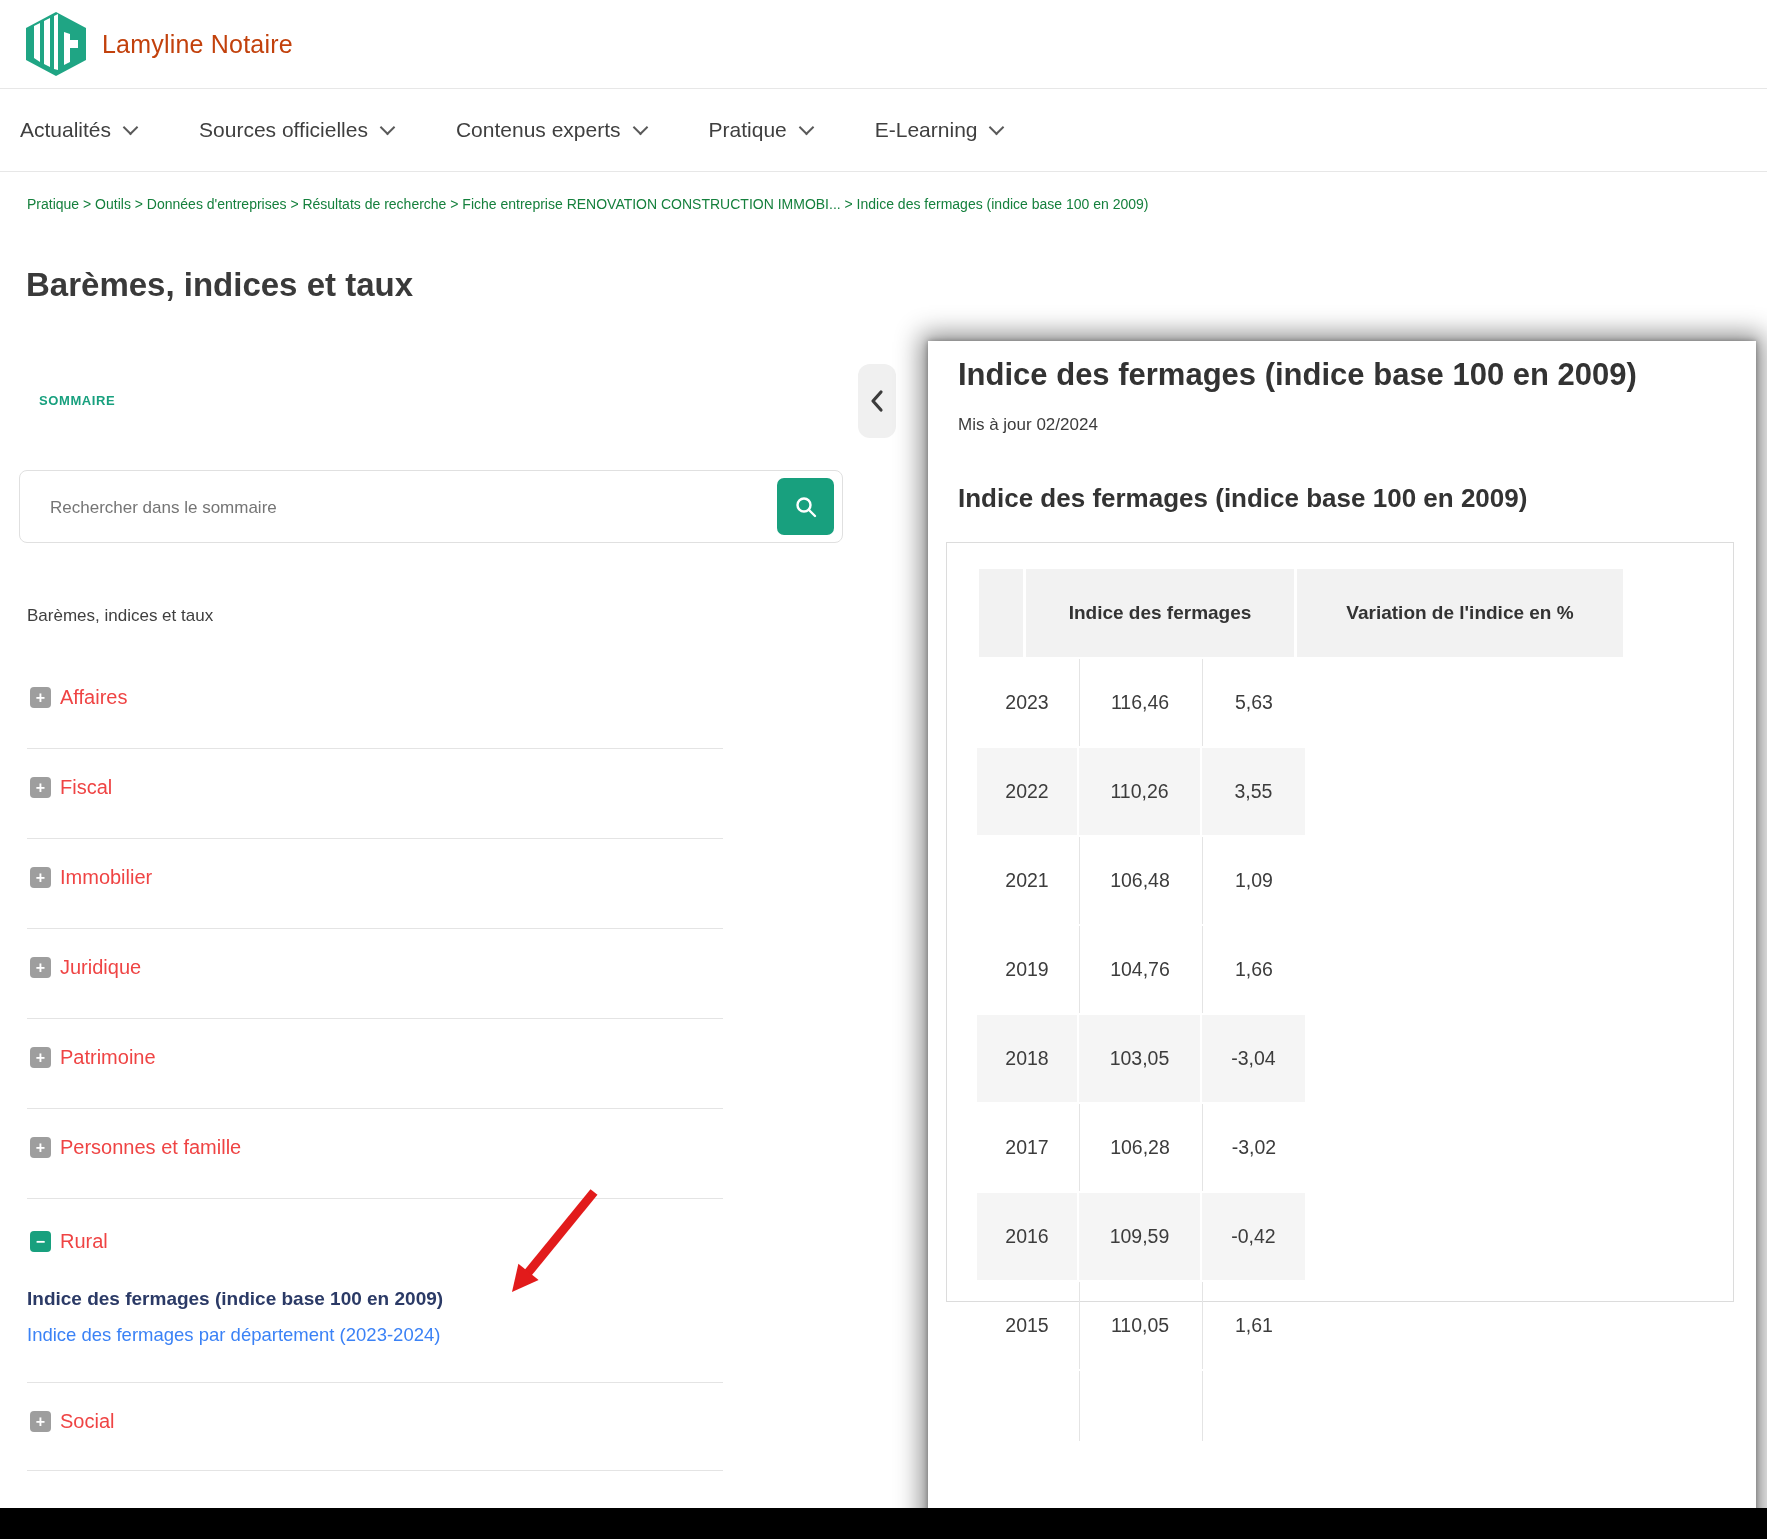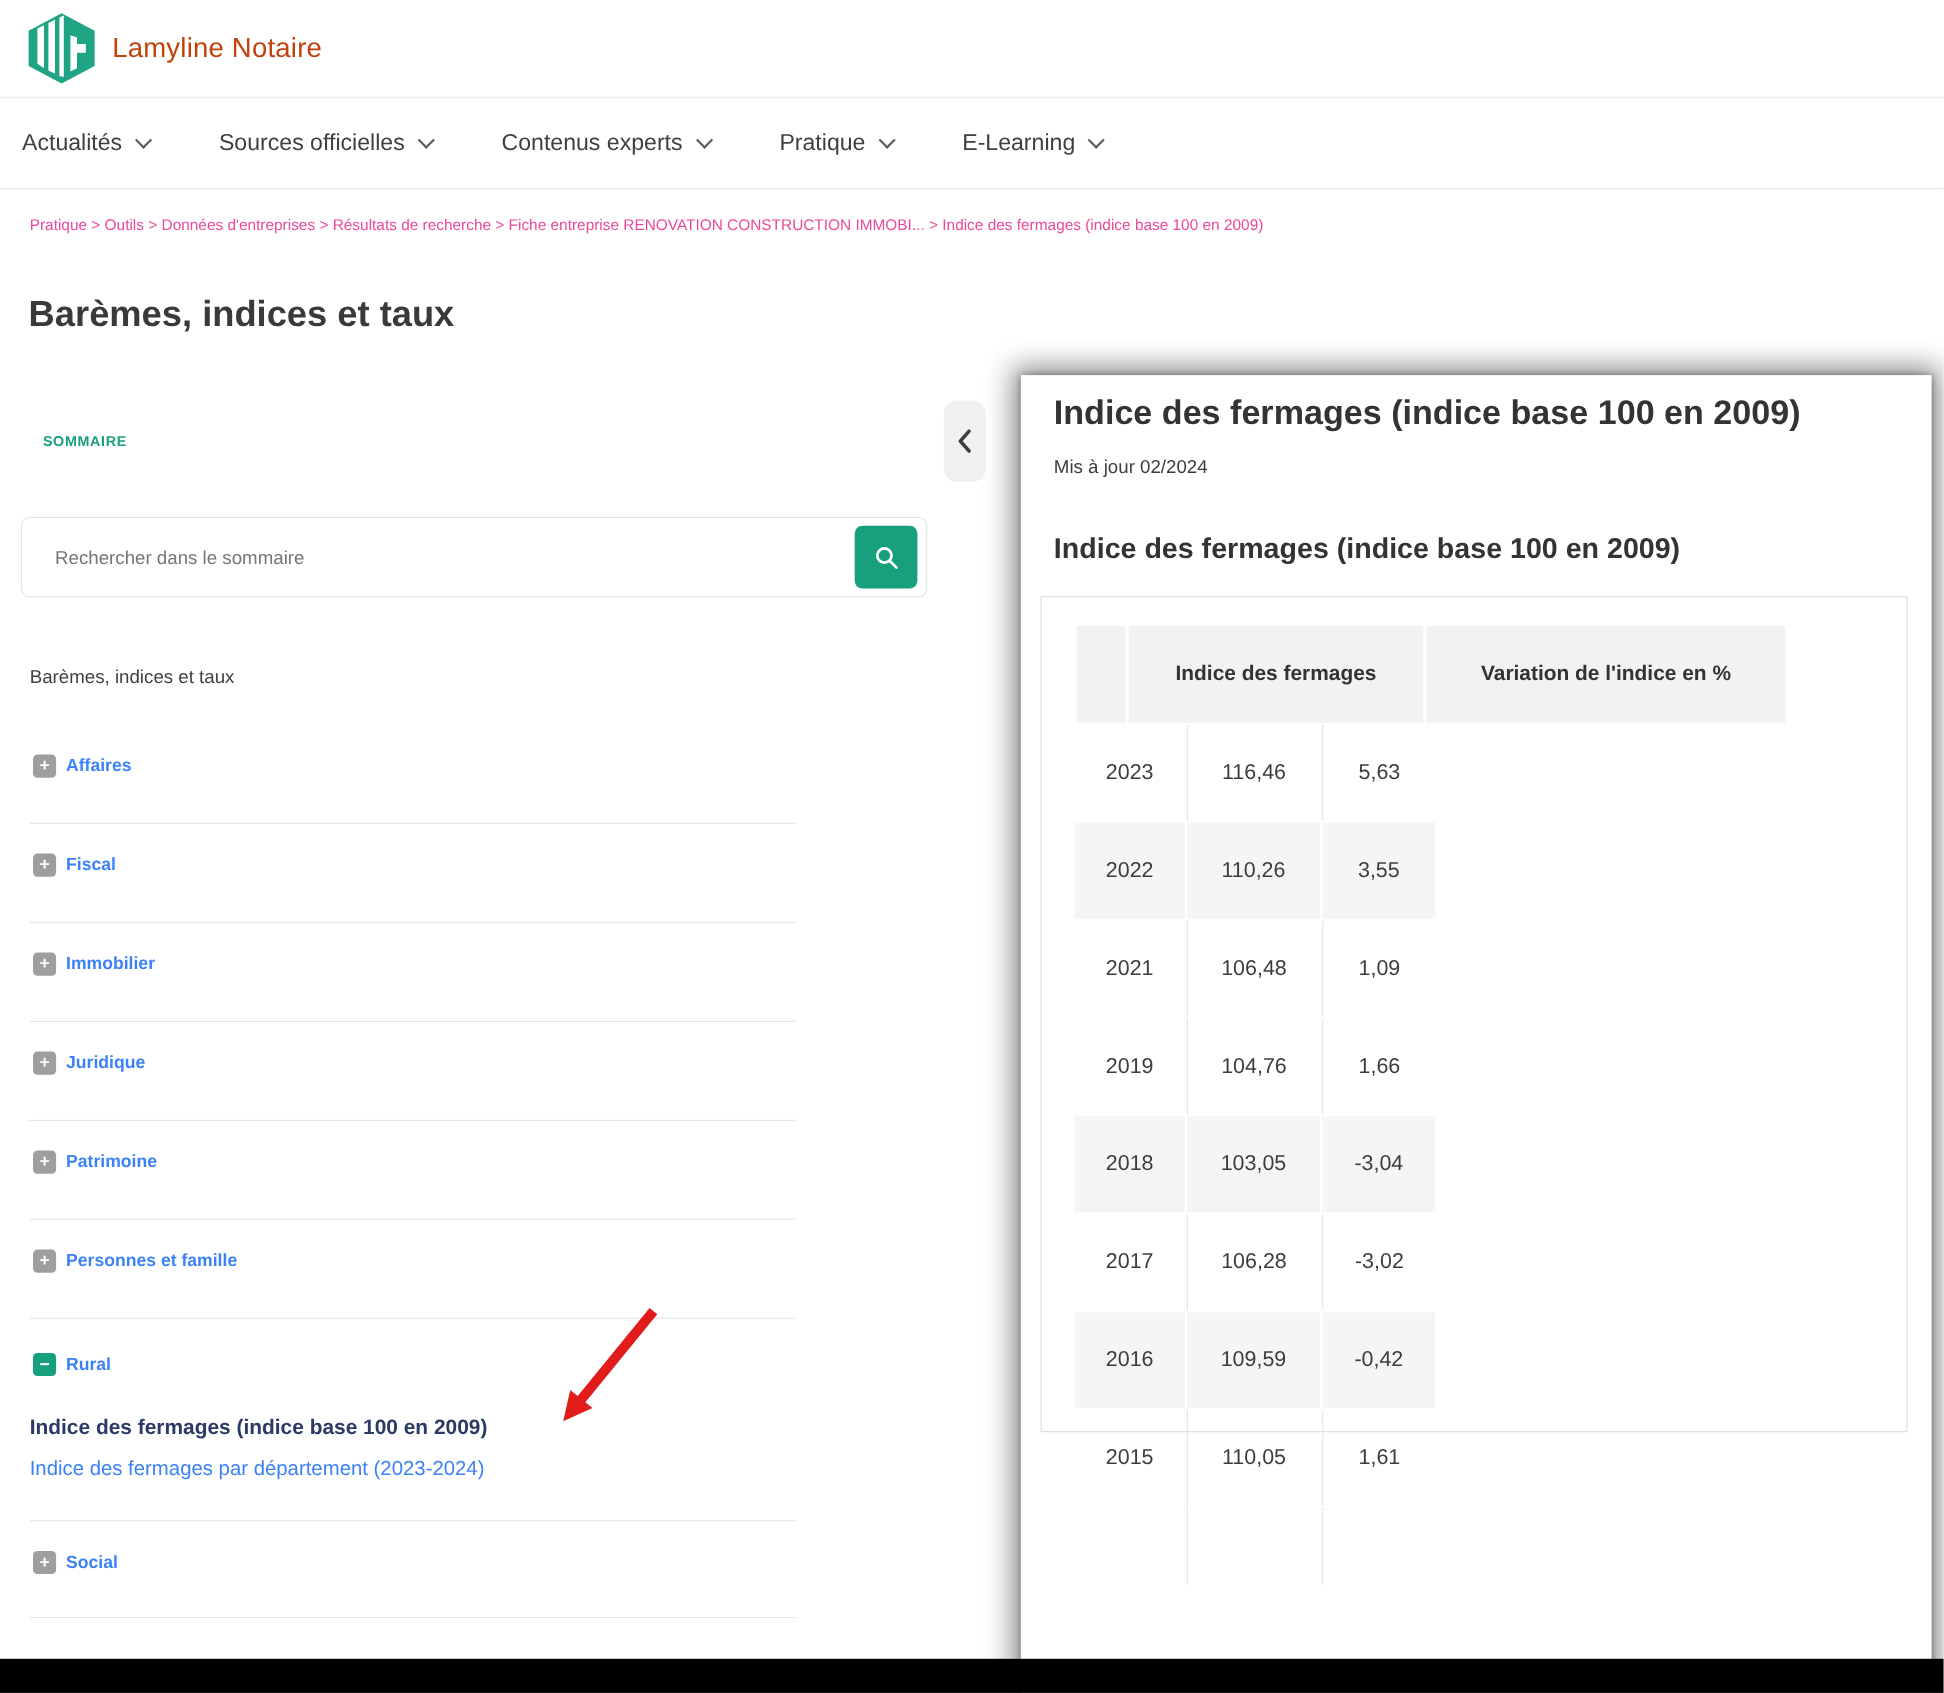--- a/index.html
+++ b/index.html
@@ -12,39 +12,39 @@
   .logo-row svg{margin-left:24px;}
   .brand-name{font-size:25px;color:#c2410c;margin-left:14px;letter-spacing:.2px;}
   
   .navbar{position:absolute;top:88px;left:0;width:100%;height:84px;
     border-top:1px solid #e7e7e7;border-bottom:1px solid #e7e7e7;
     display:flex;align-items:center;padding-left:20px;gap:63px;box-sizing:border-box;}
   .nav-item{display:flex;align-items:center;gap:14px;font-size:21px;color:#3f3f3f;cursor:pointer;}
   .chev-down{width:9px;height:9px;border-right:2px solid #5a5a5a;border-bottom:2px solid #5a5a5a;
     transform:rotate(45deg);margin-top:-5px;}
   
-  .breadcrumb{position:absolute;top:196px;left:27px;font-size:14px;color:#ec4899;text-align:center;}
+  .breadcrumb{position:absolute;top:196px;left:27px;font-size:14px;color:#15803d;text-align:center;}
   
   .page-title{position:absolute;top:266px;left:26px;font-size:33px;font-weight:bold;color:#3a3a3a;margin:0;}
   
   .sommaire-label{position:absolute;top:393px;left:39px;font-size:13px;font-weight:600;
     letter-spacing:.6px;color:#18a07e;}
   .search-box{position:absolute;top:470px;left:19px;width:824px;height:73px;border:1px solid #e0e0e0;
     border-radius:8px;background:#fff;box-sizing:border-box;}
   .search-input{position:absolute;top:1px;left:28px;height:69px;width:620px;border:none;outline:none;
     font-size:17px;color:#5a5a5a;font-family:"Liberation Sans", sans-serif;background:transparent;}
   .search-btn{position:absolute;top:7px;right:8px;width:57px;height:57px;background:#18a07e;border:none;
     border-radius:7px;display:flex;align-items:center;justify-content:center;cursor:pointer;}
   .root-label{position:absolute;top:606px;left:27px;font-size:17px;color:#3f3f3f;}
   .toc-section{position:absolute;left:30px;display:flex;align-items:center;gap:9px;cursor:pointer;}
   .toc-box{width:21px;height:21px;border-radius:4px;display:flex;align-items:center;justify-content:center;
     color:#fff;font-size:16px;font-weight:bold;line-height:1;flex:0 0 21px;}
   .toc-box.plus{background:#9e9e9e;}
   .toc-box.minus{background:#18a07e;}
-  .toc-label{font-size:16px;font-weight:bold;color:#3b82f6;}
+  .toc-label{font-size:20px;font-weight:normal;color:#ef4444;}
   .divider{position:absolute;left:27px;width:696px;height:1px;background:#e4e4e4;}
   .toc-link{position:absolute;left:27px;font-size:19px;cursor:pointer;}
   .toc-link.active{font-weight:bold;color:#2b3a66;}
   .toc-link.normal{color:#3b82f6;font-size:18.5px;}
   
   .collapse-tab{position:absolute;left:858px;top:364px;width:38px;height:74px;background:#f0f0f0;
     border-radius:12px;display:flex;align-items:center;justify-content:center;cursor:pointer;z-index:30;}
   
   .panel{position:absolute;left:928px;top:341px;width:828px;height:1230px;background:#fff;z-index:40;
     box-shadow:0 0 24px 7px rgba(0,0,0,0.45), 0 0 6px rgba(0,0,0,0.35);

